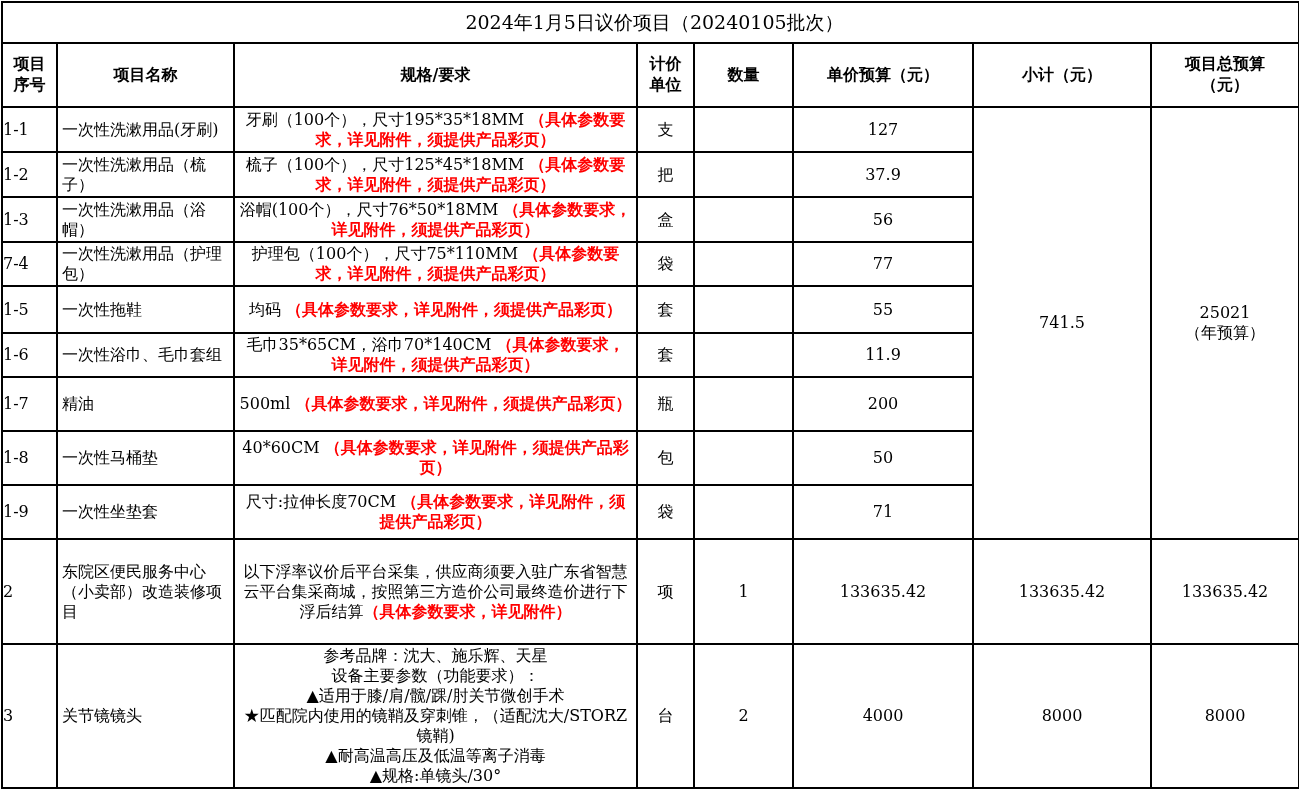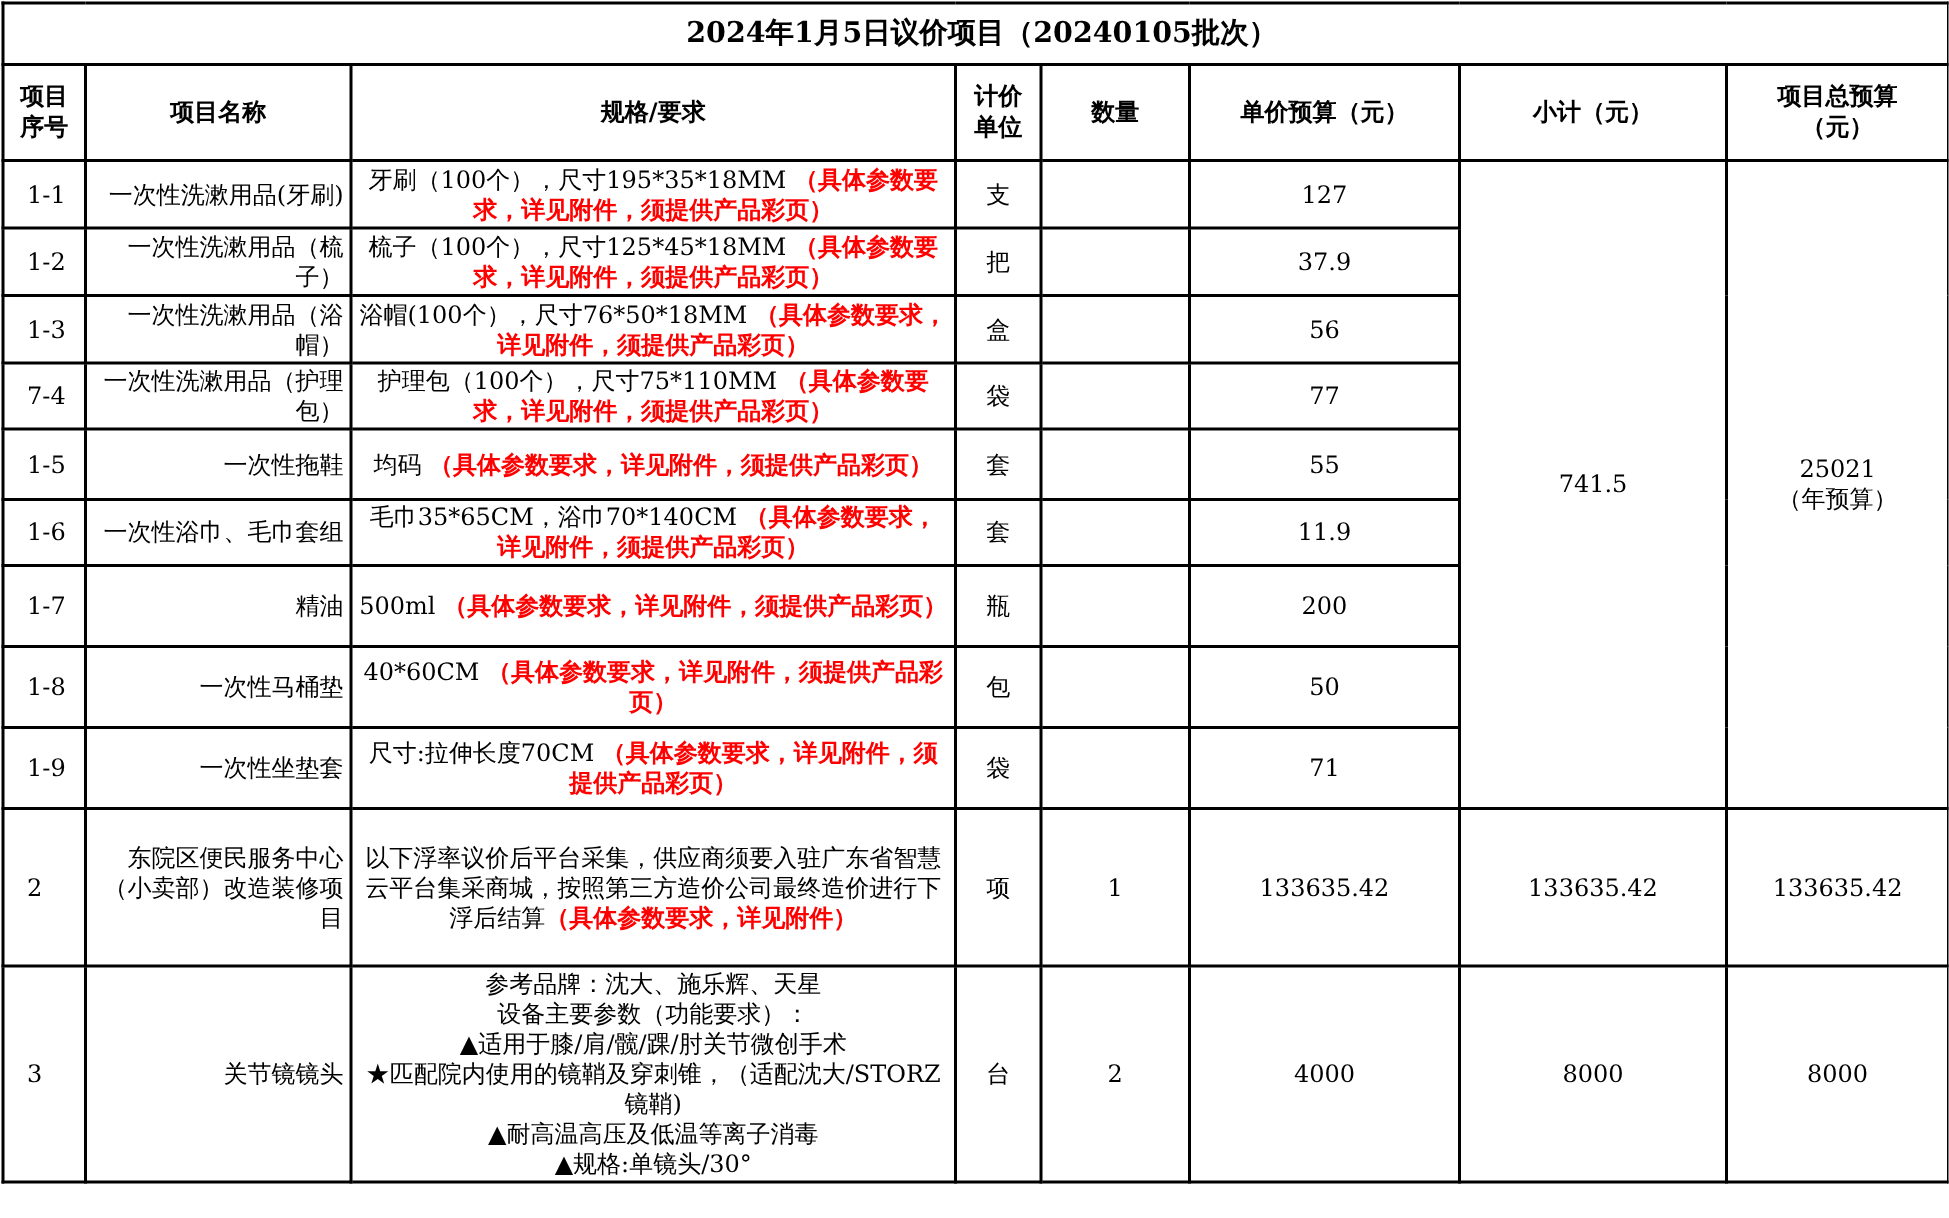--- a/index.html
+++ b/index.html
@@ -19,25 +19,25 @@
     line-height:1.25;
     vertical-align:middle;
     white-space:pre-line;
     overflow:hidden;
     word-break:break-all;
   }
   .sheet th {
     font-weight:bold; text-align:center; font-size:16px; line-height:1.3;
   }
   tr.title-row td {
-    font-size:19px; font-weight:bold; text-align:center;
+    font-size:19px; font-weight:normal; text-align:center;
     white-space:nowrap; line-height:1.1;padding-left:12px;
   }
-  td.c-no   { text-align:left; padding-left:15px; }
-  td.c-name { text-align:right; }
+  td.c-no   { text-align:left; padding-left:0; }
+  td.c-name { text-align:left; }
   td.c-spec { text-align:center; line-height:20px; }
   td.c-unit, td.c-qty, td.c-price, td.c-sub, td.c-total { text-align:center; }
   .red { color:#ff0000; font-weight:bold; }
 </style>
 </head>
 <body>
 
 <table class="sheet">
   <colgroup>
     <col style="width:55px">

